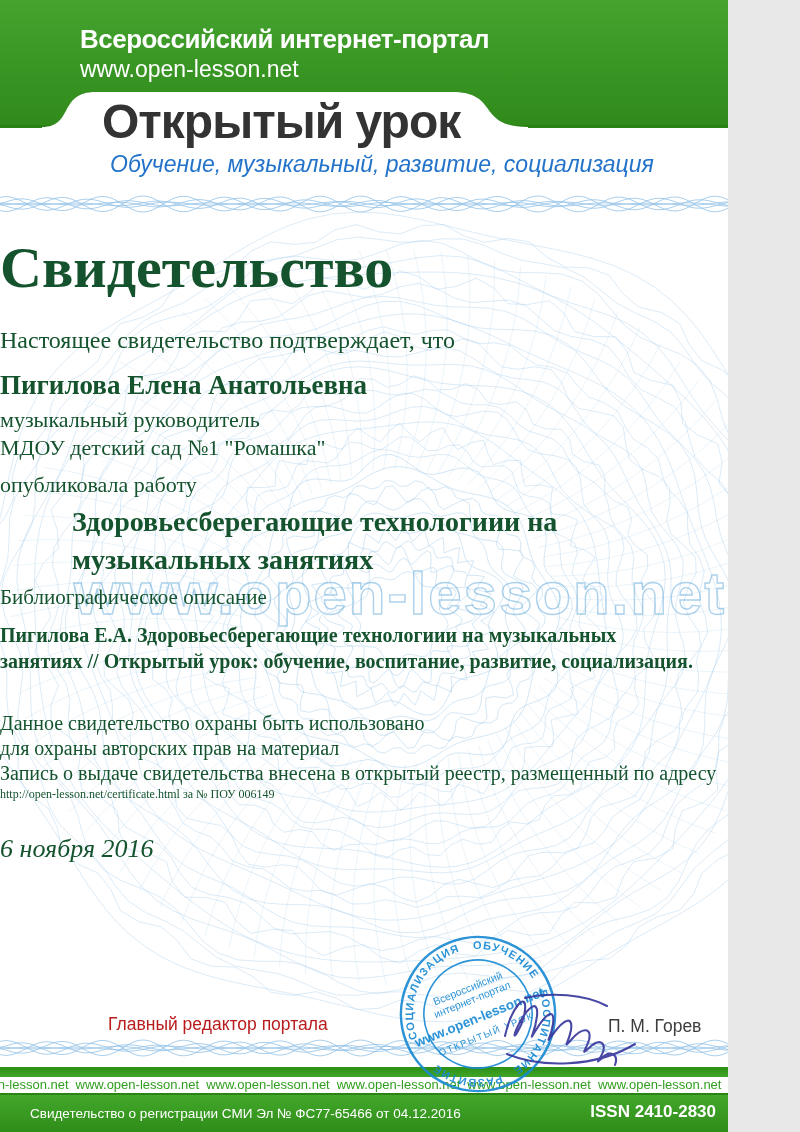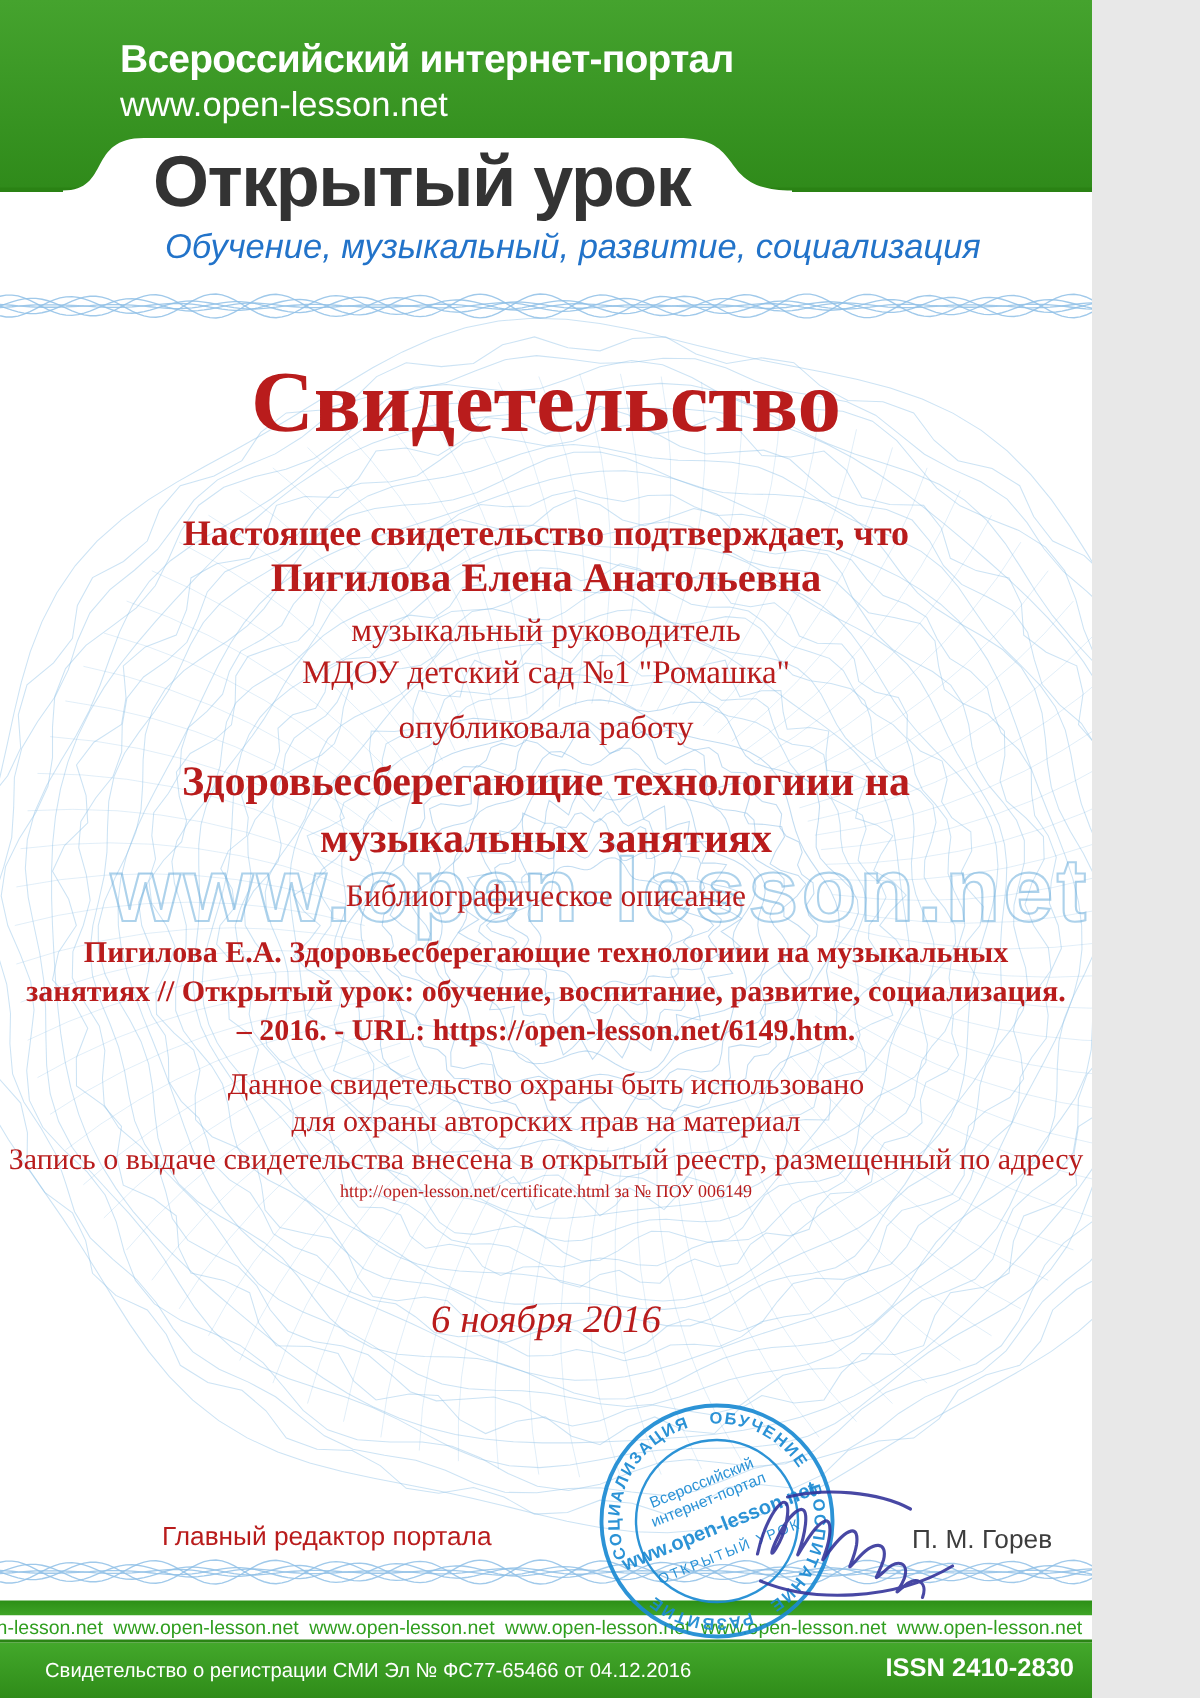--- a/index.html
+++ b/index.html
@@ -12,37 +12,37 @@
   .portal-url{left:80px;top:56px;font-size:23px;}
   .site-title{left:102px;top:94px;font-size:48px;font-weight:bold;color:#333;letter-spacing:-1px;}
   .site-subtitle{left:110px;top:151px;font-size:23px;font-style:italic;color:#2273c9;}
   
   .deco{position:absolute;left:0;pointer-events:none;z-index:0;}
   #band-top{top:192px;z-index:1;}
   #band-bottom{top:1036px;z-index:1;}
   #rosette{top:212px;}
   #watermark{top:560px;z-index:0;}
   
-  .cline{position:absolute;left:0;right:0;text-align:center;z-index:2;color:#b91c1c;
+  .cline{position:absolute;left:0;right:0;text-align:left;z-index:2;color:#14532d;
          font-family:"Liberation Serif","DejaVu Serif",serif;}
   .cert-title{top:234px;font-size:58px;font-weight:bold;}
-  .confirm-line{top:343px;font-size:24px;font-weight:bold;}
+  .confirm-line{top:327px;font-size:24px;}
   .recipient-name{top:370px;font-size:27px;font-weight:bold;}
   .recipient-role{top:407px;font-size:22px;}
   .recipient-org{top:435px;font-size:22px;}
   .action-line{top:472px;font-size:22px;}
   .work-title{top:503px;font-size:28px;font-weight:bold;line-height:38px;padding:0 72px;}
   .bib-heading{top:585px;font-size:21px;}
   .bib-line{font-size:20px;font-weight:bold;line-height:26px;}
   .bib-1{top:622px;} .bib-2{top:648px;} .bib-3{top:674px;}
   .usage-1{top:712px;font-size:20px;}
   .usage-2{top:737px;font-size:20px;}
   .registry-1{top:762px;font-size:20px;}
   .registry-2{top:787px;font-size:12px;}
-  .issue-date{top:834px;font-size:26px;font-style:italic;margin-top:31px;}
+  .issue-date{top:834px;font-size:26px;font-style:italic;}
   
   .sig-label{position:absolute;left:108px;top:1014px;font-size:17.5px;color:#b91c1c;z-index:3;}
   .sig-name{position:absolute;left:608px;top:1016px;font-size:17.5px;color:#3d3d3d;z-index:3;}
   #stamp-svg{position:absolute;left:382px;top:918px;z-index:6;}
   #signature-svg{position:absolute;left:495px;top:978px;z-index:6;}
   
   .strip-thin{position:absolute;left:0;top:1067px;width:800px;height:10px;z-index:2;
               background:linear-gradient(#2c8f16,#3fa527);}
   .links-row{position:absolute;left:0;top:1077px;width:800px;height:16px;z-index:2;background:#fff;
              overflow:hidden;white-space:nowrap;font-size:13px;line-height:16px;color:#2f9e1e;}
@@ -226,21 +226,20 @@
   <div class="cline cert-title">Свидетельство</div>
   <div class="cline confirm-line">Настоящее свидетельство подтверждает, что</div>
   <div class="cline recipient-name">Пигилова Елена Анатольевна</div>
   <div class="cline recipient-role">музыкальный руководитель</div>
   <div class="cline recipient-org">МДОУ детский сад №1 "Ромашка"</div>
   <div class="cline action-line">опубликовала работу</div>
   <div class="cline work-title">Здоровьесберегающие технологиии на музыкальных занятиях</div>
   <div class="cline bib-heading">Библиографическое описание</div>
   <div class="cline bib-line bib-1">Пигилова Е.А. Здоровьесберегающие технологиии на музыкальных</div>
   <div class="cline bib-line bib-2">занятиях // Открытый урок: обучение, воспитание, развитие, социализация.</div>
-  <div class="cline bib-line bib-3">– 2016. - URL: https://open-lesson.net/6149.htm.</div>
   <div class="cline usage-1">Данное свидетельство охраны быть использовано</div>
   <div class="cline registry-1">Запись о выдаче свидетельства внесена в открытый реестр, размещенный по адресу</div>
   <div class="cline usage-2">для охраны авторских прав на материал</div>
   <div class="cline registry-2">http://open-lesson.net/certificate.html за № ПОУ 006149</div>
   <div class="cline issue-date">6 ноября 2016</div>
 
   <div class="sig-label">Главный редактор портала</div>
   <div class="sig-name">П. М. Горев</div>
 
   <svg id="stamp-svg" width="192" height="192" viewBox="0 0 192 192">

